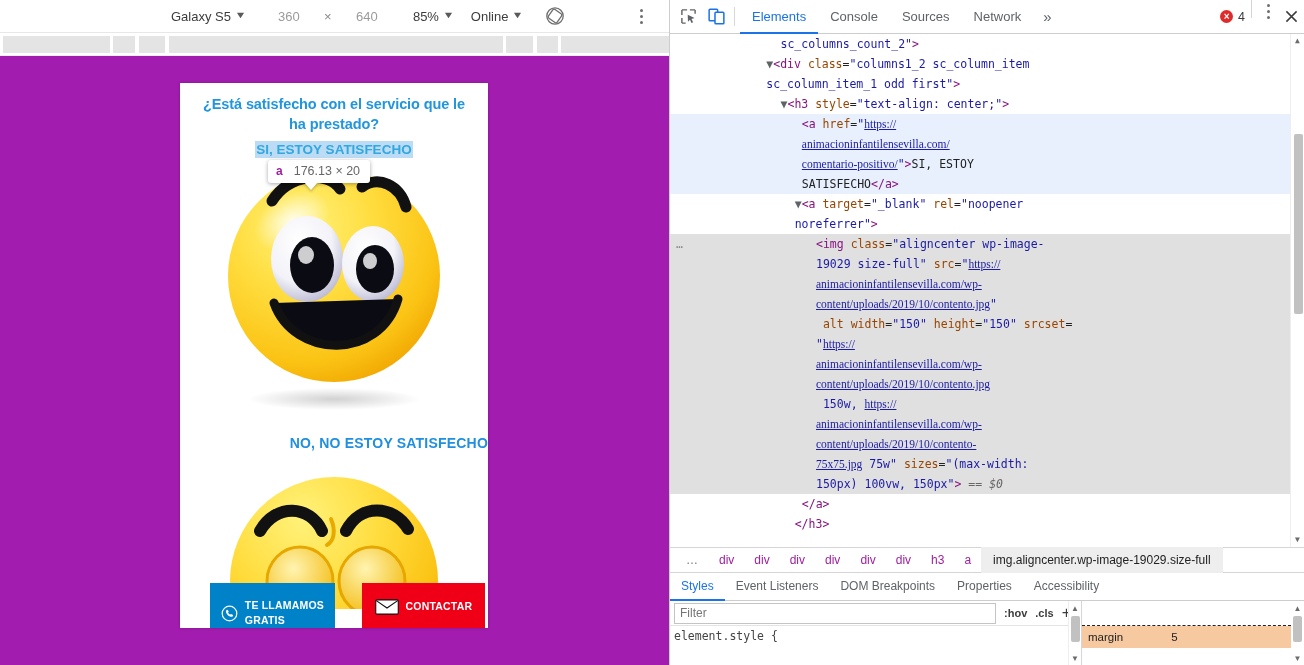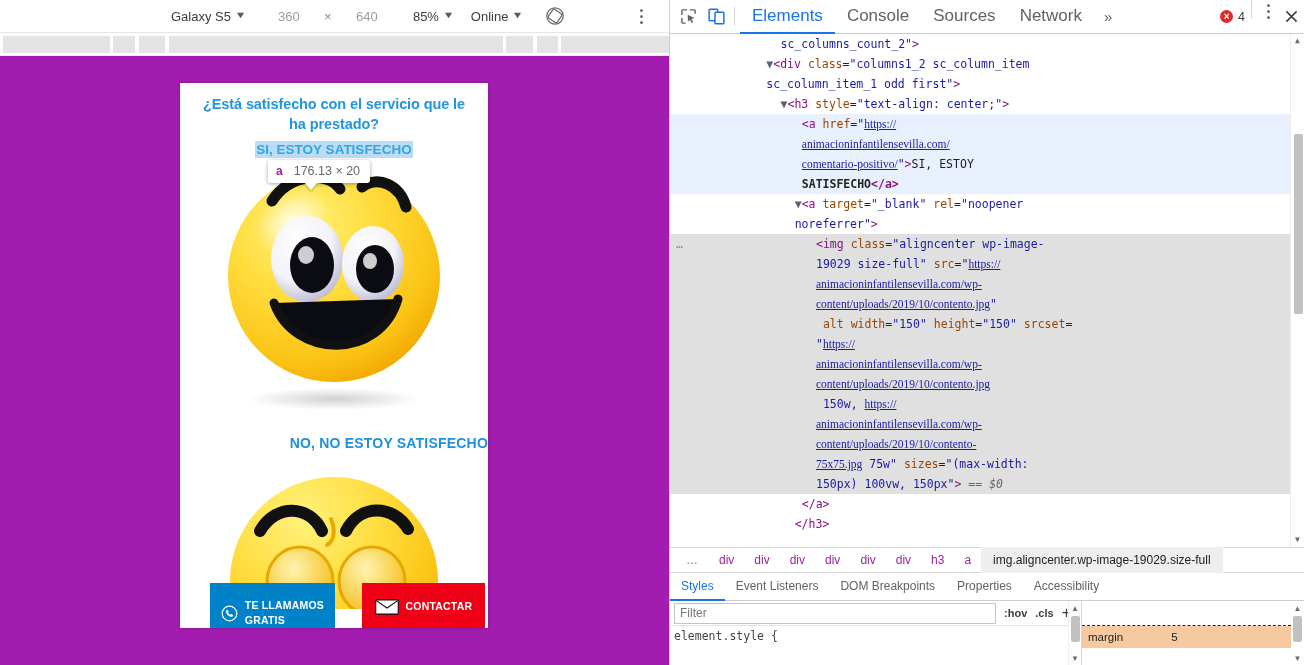--- a/index.html
+++ b/index.html
@@ -180,21 +180,21 @@
     background: #fff;
     position: relative;
   }
   .tb-ico {
     width: 28px; display:flex; align-items:center; justify-content:center;
   }
   .tb-sep { width: 1px; background: #d8d8d8; margin: 7px 5px 7px 4px; }
   .dt-tab {
     display: flex; align-items: center;
     padding: 4px 12px;
-    font-size: 17px;
+    font-size: 13px;
     color: #5f6368;
     border-bottom: 2px solid transparent;
     margin-bottom: -1px;
   }
   .dt-tab.active { color: #1a73e8; border-bottom-color: #1a73e8; }
   .dt-more { padding: 0 10px; display:flex; align-items:center; font-size:15px; color:#5f6368; }
   .err-group {
     margin-left: auto;
     display: flex; align-items: center; gap: 5px;
     padding-right: 2px;
@@ -529,21 +529,21 @@
 
     <div id="dom-tree">
       <div id="tree-lines">
           <div class="code-line"><span style="padding-left: 106.5px;"><span class="attval">sc_columns_count_2"</span><span class="punc">&gt;</span></span></div>
           <div class="code-line"><span style="padding-left: 92.3px;"><span class="arrow">▼</span><span class="punc">&lt;</span><span class="tagname">div</span> <span class="attname">class</span>=<span class="attval">"columns1_2 sc_column_item</span></span></div>
           <div class="code-line"><span style="padding-left: 92.3px;"><span class="attval">sc_column_item_1 odd first"</span><span class="punc">&gt;</span></span></div>
           <div class="code-line"><span style="padding-left: 106.5px;"><span class="arrow">▼</span><span class="punc">&lt;</span><span class="tagname">h3</span> <span class="attname">style</span>=<span class="attval">"text-align: center;"</span><span class="punc">&gt;</span></span></div>
           <div class="code-line sel-blue"><span style="padding-left: 127.8px;"><span class="punc">&lt;</span><span class="tagname">a</span> <span class="attname">href</span>=<span class="attval">"</span><span class="urlval">https://</span></span></div>
           <div class="code-line sel-blue"><span style="padding-left: 127.8px;"><span class="urlval">animacioninfantilensevilla.com/</span></span></div>
           <div class="code-line sel-blue"><span style="padding-left: 127.8px;"><span class="urlval">comentario-positivo/</span><span class="attval">"</span><span class="punc">&gt;</span><span class="txtnode">SI, ESTOY</span></span></div>
-          <div class="code-line sel-blue"><span style="padding-left: 127.8px; font-weight: bold;"><span class="txtnode">SATISFECHO</span><span class="punc">&lt;/</span><span class="tagname">a</span><span class="punc">&gt;</span></span></div>
+          <div class="code-line sel-blue"><span style="padding-left: 127.8px;"><span class="txtnode">SATISFECHO</span><span class="punc">&lt;/</span><span class="tagname">a</span><span class="punc">&gt;</span></span></div>
           <div class="code-line"><span style="padding-left: 120.7px;"><span class="arrow">▼</span><span class="punc">&lt;</span><span class="tagname">a</span> <span class="attname">target</span>=<span class="attval">"_blank"</span> <span class="attname">rel</span>=<span class="attval">"noopener</span></span></div>
           <div class="code-line"><span style="padding-left: 120.7px;"><span class="attval">noreferrer"</span><span class="punc">&gt;</span></span></div>
           <div class="code-line sel-gray" style="position: relative;"><span class="dots3" style="position: absolute; left: 6px;">…</span><span style="padding-left: 142px;"><span class="punc">&lt;</span><span class="tagname">img</span> <span class="attname">class</span>=<span class="attval">"aligncenter wp-image-</span></span></div>
           <div class="code-line sel-gray"><span style="padding-left: 142px;"><span class="attval">19029 size-full"</span> <span class="attname">src</span>=<span class="attval">"</span><span class="urlval">https://</span></span></div>
           <div class="code-line sel-gray"><span style="padding-left: 142px;"><span class="urlval">animacioninfantilensevilla.com/wp-</span></span></div>
           <div class="code-line sel-gray"><span style="padding-left: 142px;"><span class="urlval">content/uploads/2019/10/contento.jpg</span><span class="attval">"</span></span></div>
           <div class="code-line sel-gray"><span style="padding-left: 142px;"> <span class="attname">alt</span> <span class="attname">width</span>=<span class="attval">"150"</span> <span class="attname">height</span>=<span class="attval">"150"</span> <span class="attname">srcset</span>=</span></div>
           <div class="code-line sel-gray"><span style="padding-left: 142px;"><span class="attval">"</span><span class="urlval">https://</span></span></div>
           <div class="code-line sel-gray"><span style="padding-left: 142px;"><span class="urlval">animacioninfantilensevilla.com/wp-</span></span></div>
           <div class="code-line sel-gray"><span style="padding-left: 142px;"><span class="urlval">content/uploads/2019/10/contento.jpg</span></span></div>

